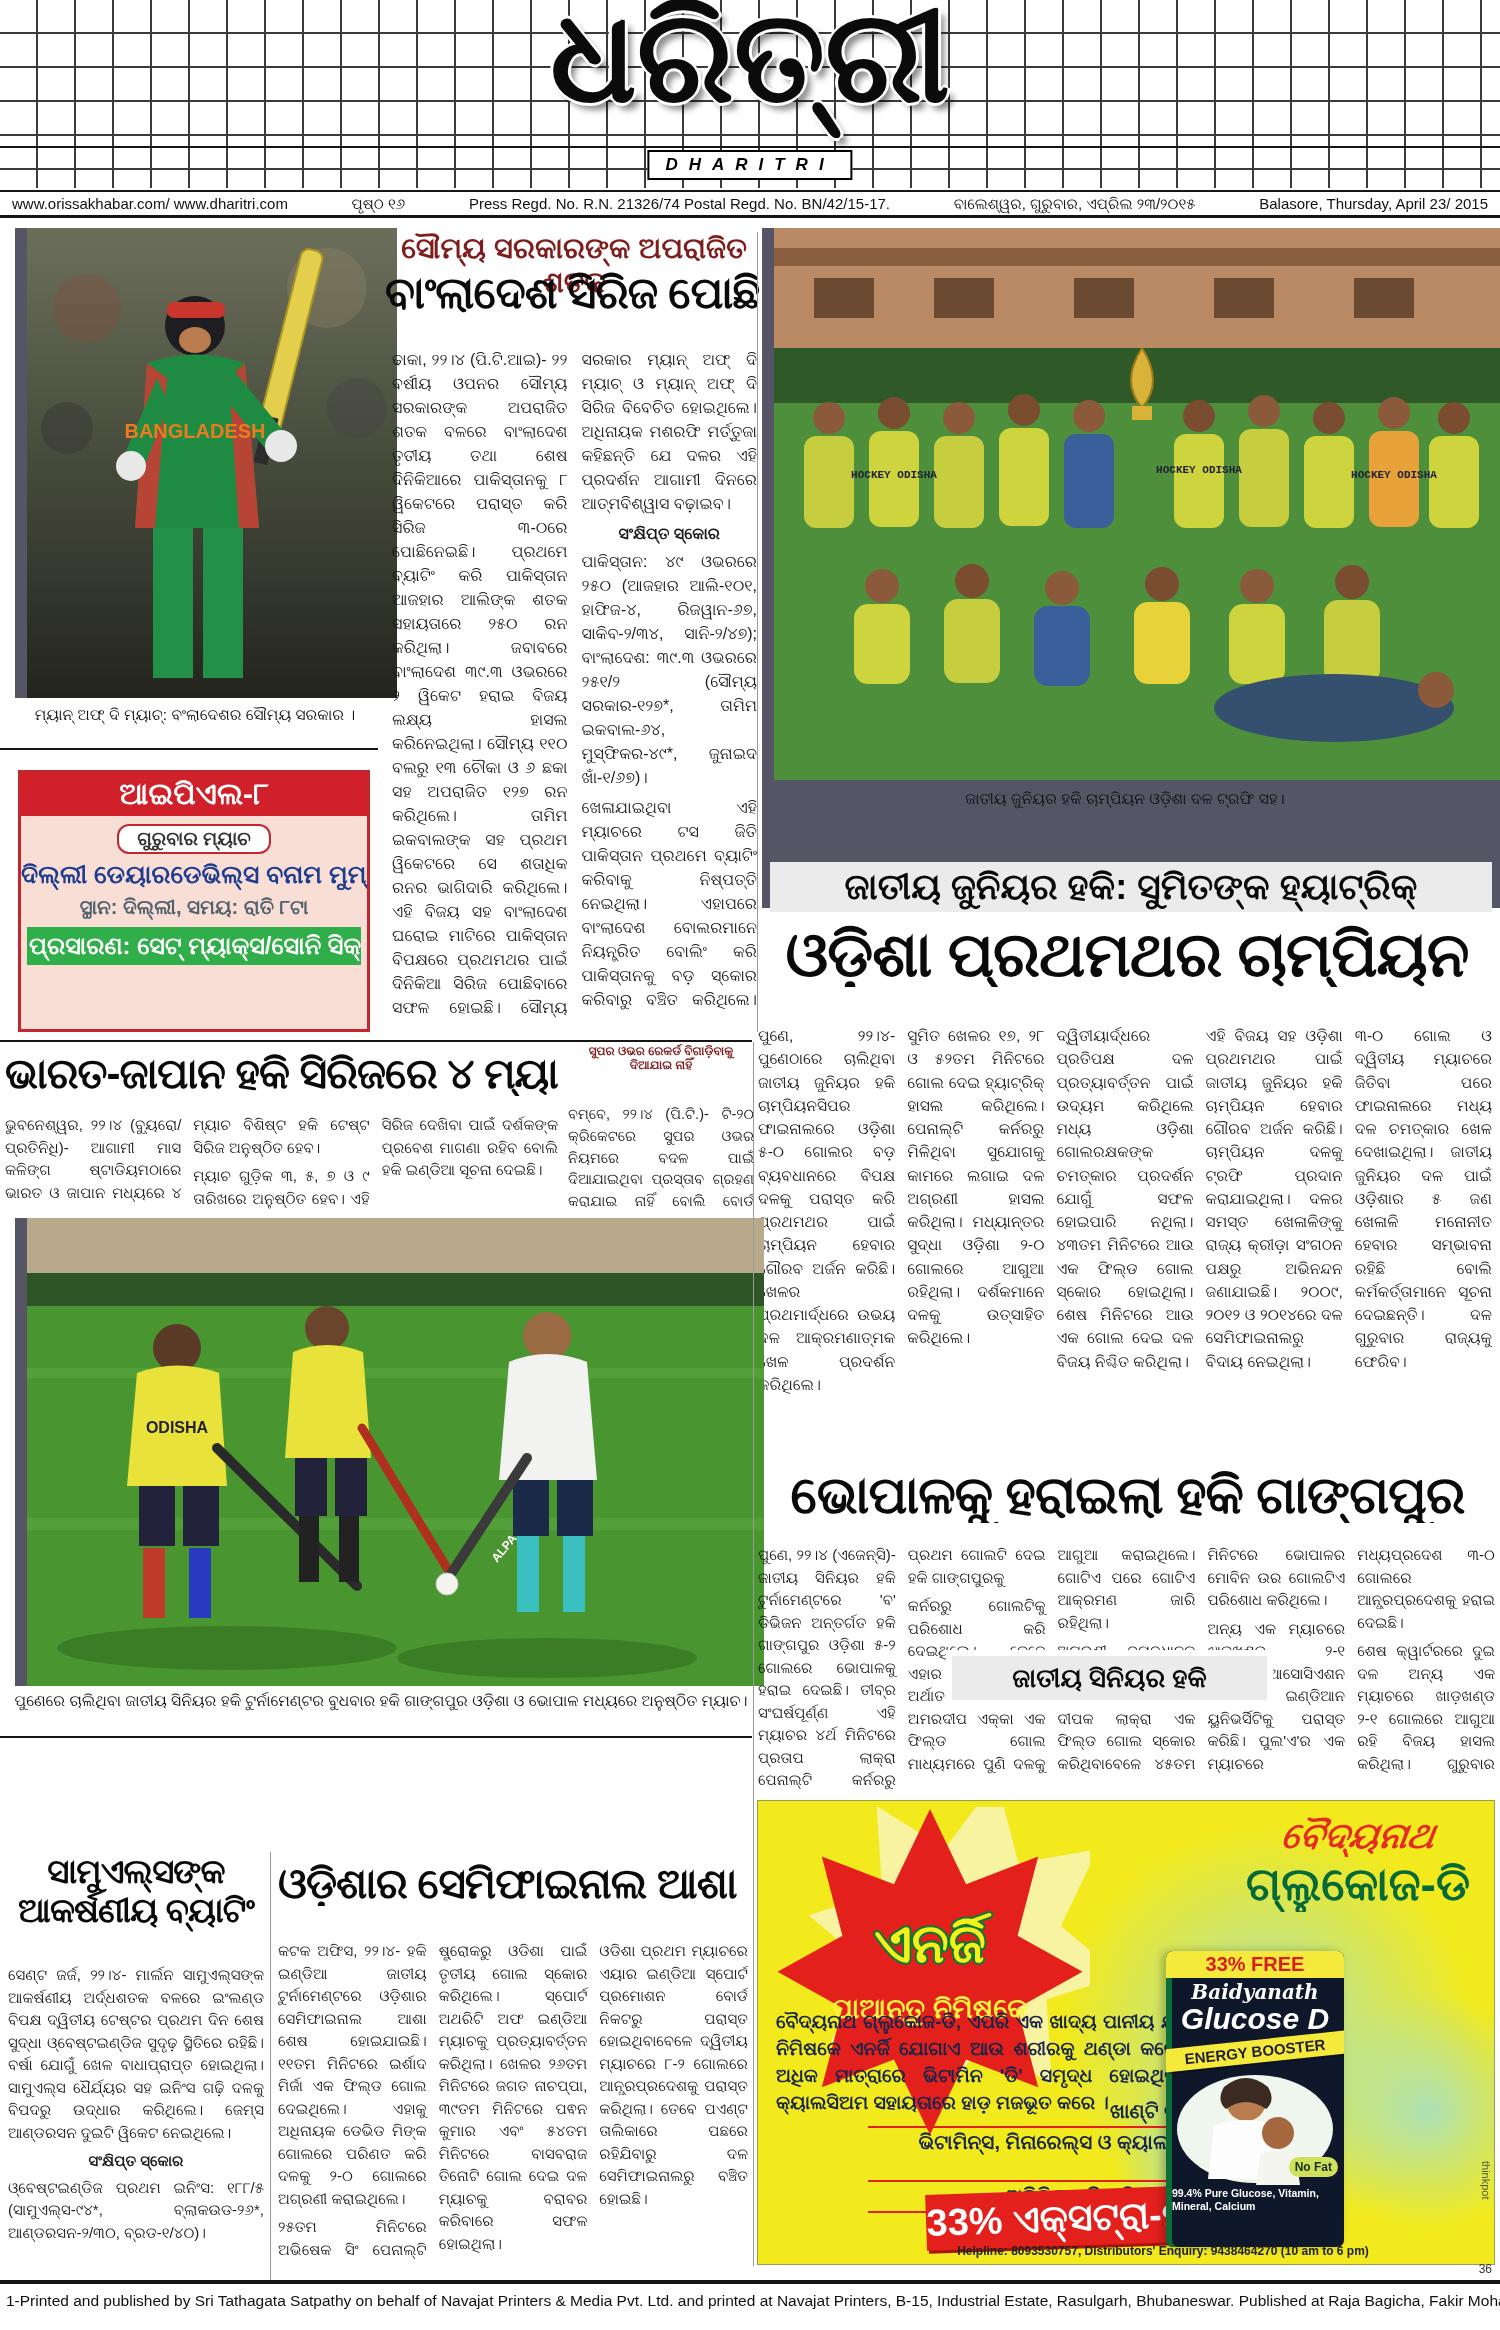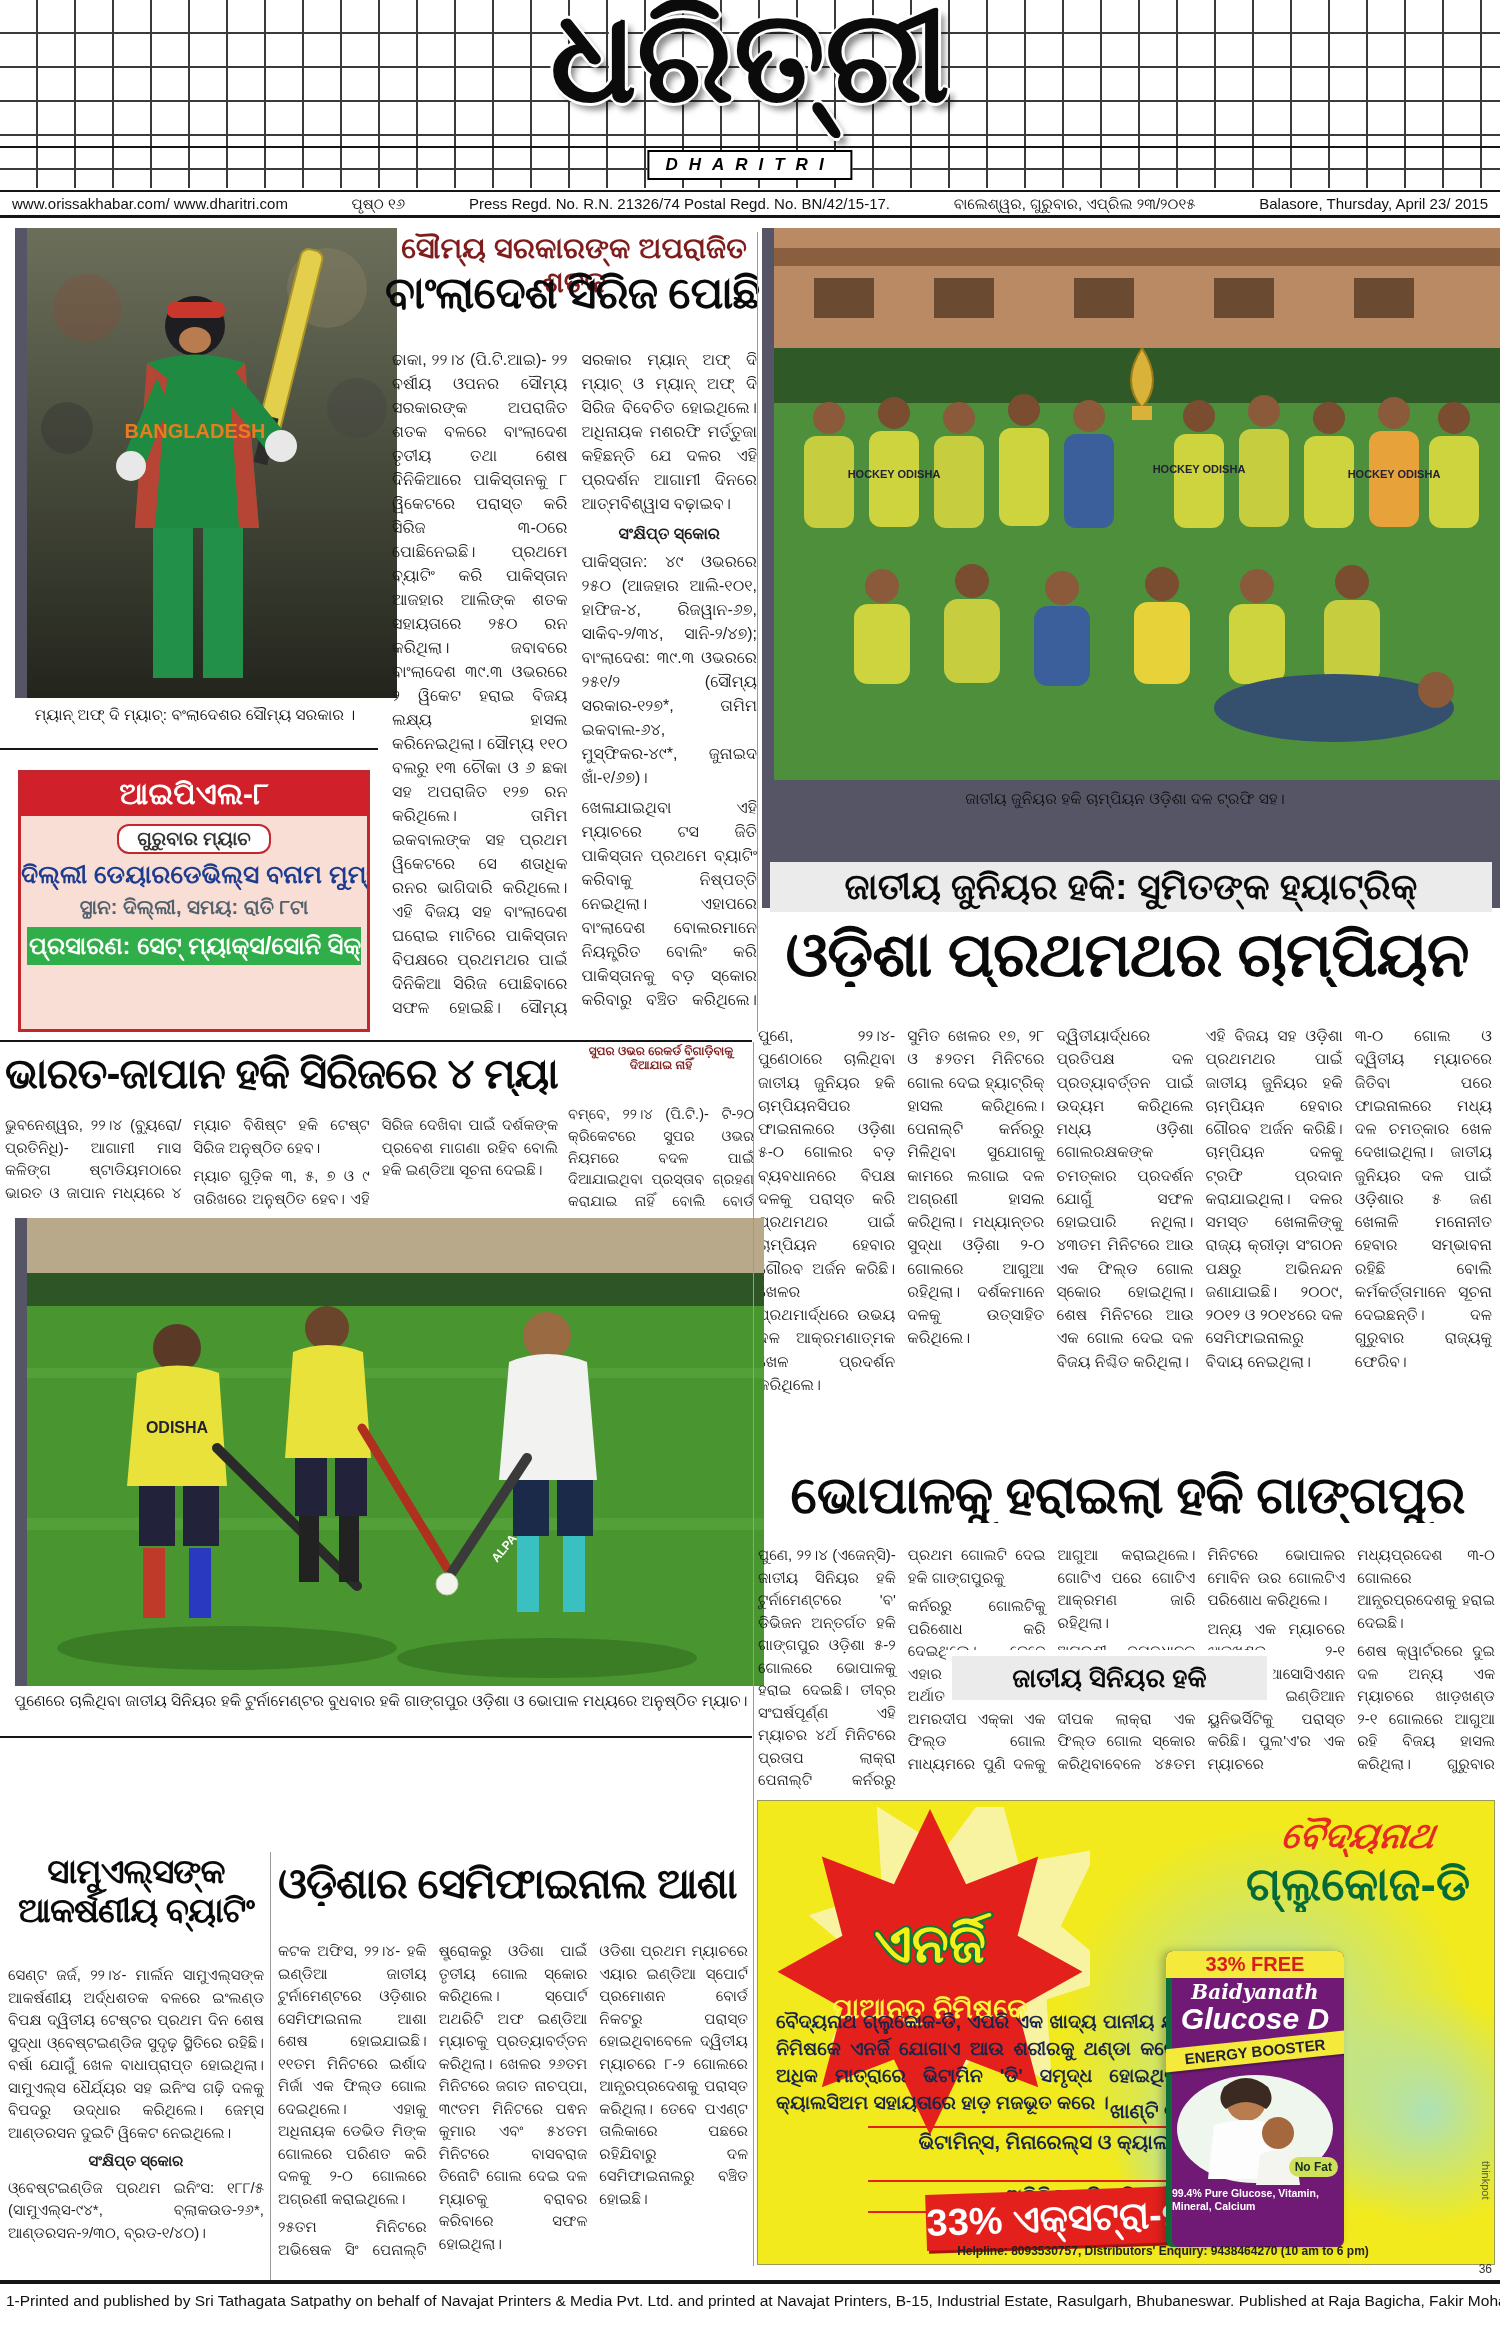--- a/index.html
+++ b/index.html
@@ -65,21 +65,21 @@
       font-weight:bold;font-size:20px;}
   .ad-bullets .bl{border-bottom:2px solid #e4201c;padding:3px 0;}
   .ad-redbox{position:absolute;left:168px;top:388px;width:340px;height:56px;background:#e4201c;
       transform:rotate(-2deg);color:#fff;font-weight:800;font-size:38px;text-align:center;line-height:56px;
       white-space:nowrap;overflow:hidden;box-shadow:2px 3px 0 #a51512;}
   .ad-help{position:absolute;left:80px;bottom:6px;width:650px;text-align:center;font-weight:bold;
       font-size:12px;color:#222;}
   .thinkpot{position:absolute;right:2px;top:360px;writing-mode:vertical-rl;font-size:11px;color:#55603a;}
 
   
-  .pack{position:absolute;left:408px;top:150px;width:178px;height:296px;background:#701a75;
+  .pack{position:absolute;left:408px;top:150px;width:178px;height:296px;background:#0f172a;
       border-radius:7px;box-shadow:6px 0 0 #0b6d37 inset, -4px 0 8px rgba(0,0,0,.25);overflow:hidden;}
   .pack .band{background:#f5e93c;color:#d81f1e;font-weight:800;text-align:center;font-size:20px;padding:2px 0;}
   .pack .bname{font-family:"DejaVu Serif",serif;font-style:italic;font-weight:bold;color:#fff;
       text-align:center;font-size:20px;margin-top:2px;}
   .pack .gname{color:#fff;font-style:italic;font-weight:800;text-align:center;font-size:30px;line-height:1;}
   .pack .ribbon{background:#f5e93c;color:#223;font-weight:800;text-align:center;font-size:15px;
       transform:rotate(-6deg);margin:6px -6px 0 -6px;padding:3px 0;box-shadow:0 2px 2px rgba(0,0,0,.3);}
   .pack .photo-area{position:relative;height:118px;margin-top:4px;}
   .pack .claims{color:#fff;font-weight:bold;font-size:10.5px;padding:2px 4px 0 6px;line-height:1.25;}
   .pack .nofat{position:absolute;right:6px;bottom:8px;background:#cfe05a;color:#15311c;font-weight:800;
@@ -160,21 +160,21 @@
   <div class="abs kicker" style="left:390px;top:232px;width:368px;font-size:29px;">ସୌମ୍ୟ ସରକାରଙ୍କ ଅପରାଜିତ ଶତକ</div>
   <div class="abs headline clip" style="left:385px;top:270px;width:375px;font-size:44px;">ବାଂଲାଦେଶ ସିରିଜ ପୋଛିନେଲା</div>
   <div class="abs body-txt" style="left:392px;top:348px;width:365px;height:686px;column-count:2;column-gap:14px;">
     <p>ଢାକା, ୨୨।୪ (ପି.ଟି.ଆଇ)- ୨୨ ବର୍ଷୀୟ ଓପନର ସୌମ୍ୟ ସରକାରଙ୍କ ଅପରାଜିତ ଶତକ ବଳରେ ବାଂଲାଦେଶ ତୃତୀୟ ତଥା ଶେଷ ଦିନିକିଆରେ ପାକିସ୍ତାନକୁ ୮ ୱିକେଟରେ ପରାସ୍ତ କରି ସିରିଜ ୩-୦ରେ ପୋଛିନେଇଛି। ପ୍ରଥମେ ବ୍ୟାଟିଂ କରି ପାକିସ୍ତାନ ଆଜହାର ଆଲିଙ୍କ ଶତକ ସହାୟତାରେ ୨୫୦ ରନ କରିଥିଲା। ଜବାବରେ ବାଂଲାଦେଶ ୩୯.୩ ଓଭରରେ ୨ ୱିକେଟ ହରାଇ ବିଜୟ ଲକ୍ଷ୍ୟ ହାସଲ କରିନେଇଥିଲା। ସୌମ୍ୟ ୧୧୦ ବଲରୁ ୧୩ ଚୌକା ଓ ୬ ଛକା ସହ ଅପରାଜିତ ୧୨୭ ରନ କରିଥିଲେ। ତାମିମ ଇକବାଲଙ୍କ ସହ ପ୍ରଥମ ୱିକେଟରେ ସେ ଶତାଧିକ ରନର ଭାଗିଦାରି କରିଥିଲେ। ଏହି ବିଜୟ ସହ ବାଂଲାଦେଶ ଘରୋଇ ମାଟିରେ ପାକିସ୍ତାନ ବିପକ୍ଷରେ ପ୍ରଥମଥର ପାଇଁ ଦିନିକିଆ ସିରିଜ ପୋଛିବାରେ ସଫଳ ହୋଇଛି। ସୌମ୍ୟ ସରକାର ମ୍ୟାନ୍ ଅଫ୍ ଦି ମ୍ୟାଚ୍ ଓ ମ୍ୟାନ୍ ଅଫ୍ ଦି ସିରିଜ ବିବେଚିତ ହୋଇଥିଲେ। ଅଧିନାୟକ ମଶରଫି ମର୍ତ୍ତୁଜା କହିଛନ୍ତି ଯେ ଦଳର ଏହି ପ୍ରଦର୍ଶନ ଆଗାମୀ ଦିନରେ ଆତ୍ମବିଶ୍ୱାସ ବଢ଼ାଇବ।</p>
     <div class="scorehead">ସଂକ୍ଷିପ୍ତ ସ୍କୋର</div>
     <p>ପାକିସ୍ତାନ: ୪୯ ଓଭରରେ ୨୫୦ (ଆଜହାର ଆଲି-୧୦୧, ହାଫିଜ-୪, ରିଜୱାନ-୬୭, ସାକିବ-୨/୩୪, ସାନି-୨/୪୭); ବାଂଲାଦେଶ: ୩୯.୩ ଓଭରରେ ୨୫୧/୨ (ସୌମ୍ୟ ସରକାର-୧୨୭*, ତାମିମ ଇକବାଲ-୬୪, ମୁସ୍ଫିକର-୪୯*, ଜୁନାଇଦ ଖାଁ-୧/୬୭)।</p>
     <p>ଖେଳାଯାଇଥିବା ଏହି ମ୍ୟାଚରେ ଟସ ଜିତି ପାକିସ୍ତାନ ପ୍ରଥମେ ବ୍ୟାଟିଂ କରିବାକୁ ନିଷ୍ପତ୍ତି ନେଇଥିଲା। ଏହାପରେ ବାଂଲାଦେଶ ବୋଲରମାନେ ନିୟନ୍ତ୍ରିତ ବୋଲିଂ କରି ପାକିସ୍ତାନକୁ ବଡ଼ ସ୍କୋର କରିବାରୁ ବଞ୍ଚିତ କରିଥିଲେ। ଶେଷ ଓଭରଗୁଡ଼ିକରେ ନିୟମିତ ବ୍ୟବଧାନରେ ୱିକେଟ ହରାଇ ପାକିସ୍ତାନ ୨୫୦ ରନରେ ସୀମିତ ରହିଥିଲା।</p>
   </div>
   <div class="vrule" style="left:757px;top:232px;height:800px;"></div>
 
-  <div class="photo" style="left:762px;top:228px;width:726px;height:680px;">
+  <div class="photo" style="left:762px;top:228px;width:726px;height:680px;font-family:Liberation Mono, monospace;">
     <svg width="726" height="552" viewBox="0 0 726 552">
       <rect width="726" height="150" fill="#b98a63"></rect>
       <rect x="0" y="20" width="726" height="18" fill="#8a5f40"></rect>
       <rect x="40" y="50" width="60" height="40" fill="#6a4a30"></rect>
         <rect x="160" y="50" width="60" height="40" fill="#6a4a30"></rect>
       <rect x="300" y="50" width="60" height="40" fill="#6a4a30"></rect>
         <rect x="440" y="50" width="60" height="40" fill="#6a4a30"></rect>
       <rect x="580" y="50" width="60" height="40" fill="#6a4a30"></rect>
       <rect x="0" y="120" width="726" height="60" fill="#2f5a28"></rect>
       <rect x="0" y="175" width="726" height="377" fill="#4e8f3b"></rect>

